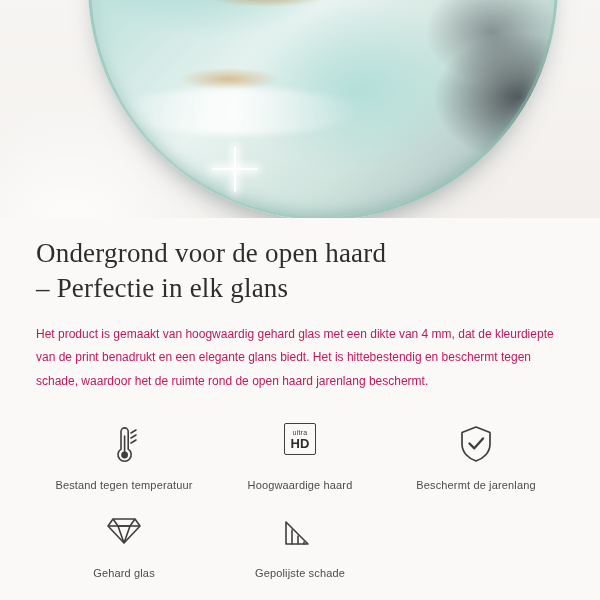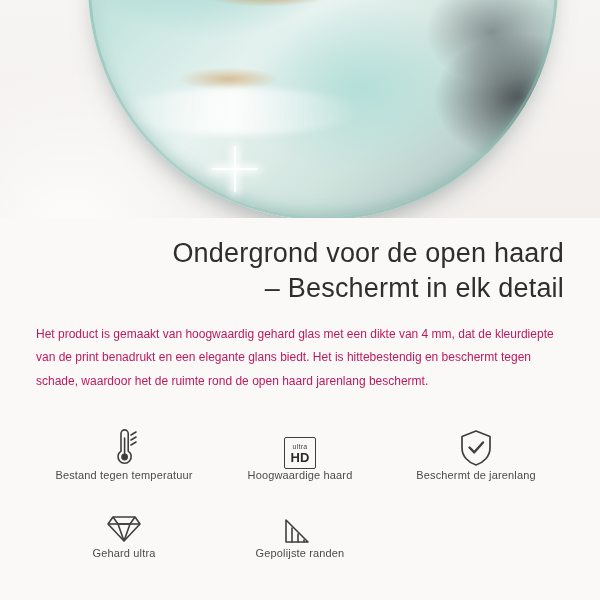--- a/index.html
+++ b/index.html
@@ -126,27 +126,26 @@
   }
 
   
   .content {
     position: relative;
     padding: 0 36px;
   }
 
   .headline {
     margin: 18px 0 0 0;
-    font-family: Liberation Sans, sans-serif;
+    font-family: Liberation Serif, serif;
     font-size: 27px;
     line-height: 1.28;
     font-weight: 400;
     color: #2e2e2e;
     letter-spacing: 0.2px;
-    text-align: right;
   }
   .headline .line2 {
     display: block;
   }
 
   .body-copy {
     margin: 18px 0 0 0;
     font-size: 12px;
     line-height: 1.95;
     color: #be185d;
@@ -165,25 +164,26 @@
     display: flex;
     flex-direction: column;
     align-items: center;
     justify-content: flex-start;
     padding: 4px 6px 0 6px;
   }
 
   .feature-icon {
     height: 46px;
     display: flex;
-    align-items: flex-end;
+    align-items: flex-start;
     justify-content: center;
   }
 
   .feature-label {
+    margin-top: 10px;
     font-size: 11px;
     color: #4b4b4b;
     text-align: right;
     letter-spacing: 0.15px;
   }
 
   .ultrahd-box {
     width: 30px;
     height: 30px;
     border: 1.6px solid #3f3f3f;
@@ -220,21 +220,21 @@
       <div class="glass-shine"></div>
       <div class="glass-edge"></div>
     </div>
     <div class="sparkle"></div>
   </div>
 
   <div class="content">
 
     <h1 class="headline">
       <span>Ondergrond voor de open haard</span>
-      <span class="line2">– Beschermt in elk detail</span>
+      <span class="line2">– Perfectie in elk glans</span>
     </h1>
 
     <p class="body-copy">Het product is gemaakt van hoogwaardig gehard glas met een dikte van 4 mm, dat de kleurdiepte van de print benadrukt en een elegante glans biedt. Het is hittebestendig en beschermt tegen schade, waardoor het de ruimte rond de open haard jarenlang beschermt.</p>
 
     <div class="features">
 
       <div class="feature">
         <div class="feature-icon">
           <svg width="40" height="44" viewBox="0 0 40 44">
             <g fill="none" stroke="#3f3f3f" stroke-width="1.6" stroke-linecap="round">
@@ -275,33 +275,33 @@
           <svg width="40" height="38" viewBox="0 0 40 38">
             <g fill="none" stroke="#3f3f3f" stroke-width="1.6" stroke-linejoin="round">
               <path d="M9 8 H31 L36 15 L20 32 L4 15 Z"></path>
               <path d="M4 15 H36"></path>
               <path d="M9 8 L14 15 L20 32"></path>
               <path d="M31 8 L26 15 L20 32"></path>
               <path d="M14 15 H26"></path>
             </g>
           </svg>
         </div>
-        <div class="feature-label">Gehard ultra</div>
+        <div class="feature-label">Gehard glas</div>
       </div>
 
       <div class="feature">
         <div class="feature-icon">
           <svg width="38" height="38" viewBox="0 0 38 38">
             <g fill="none" stroke="#3f3f3f" stroke-width="1.6" stroke-linejoin="round" stroke-linecap="round">
               <path d="M5 33 V11 L27 33 Z"></path>
               <path d="M11 33 L11 19"></path>
               <path d="M17 33 L17 25"></path>
               <path d="M23 33 L23 31"></path>
             </g>
           </svg>
         </div>
-        <div class="feature-label">Gepolijste randen</div>
+        <div class="feature-label">Gepolijste schade</div>
       </div>
 
 
     </div>
   </div>
 </div>
 
 </body></html>

